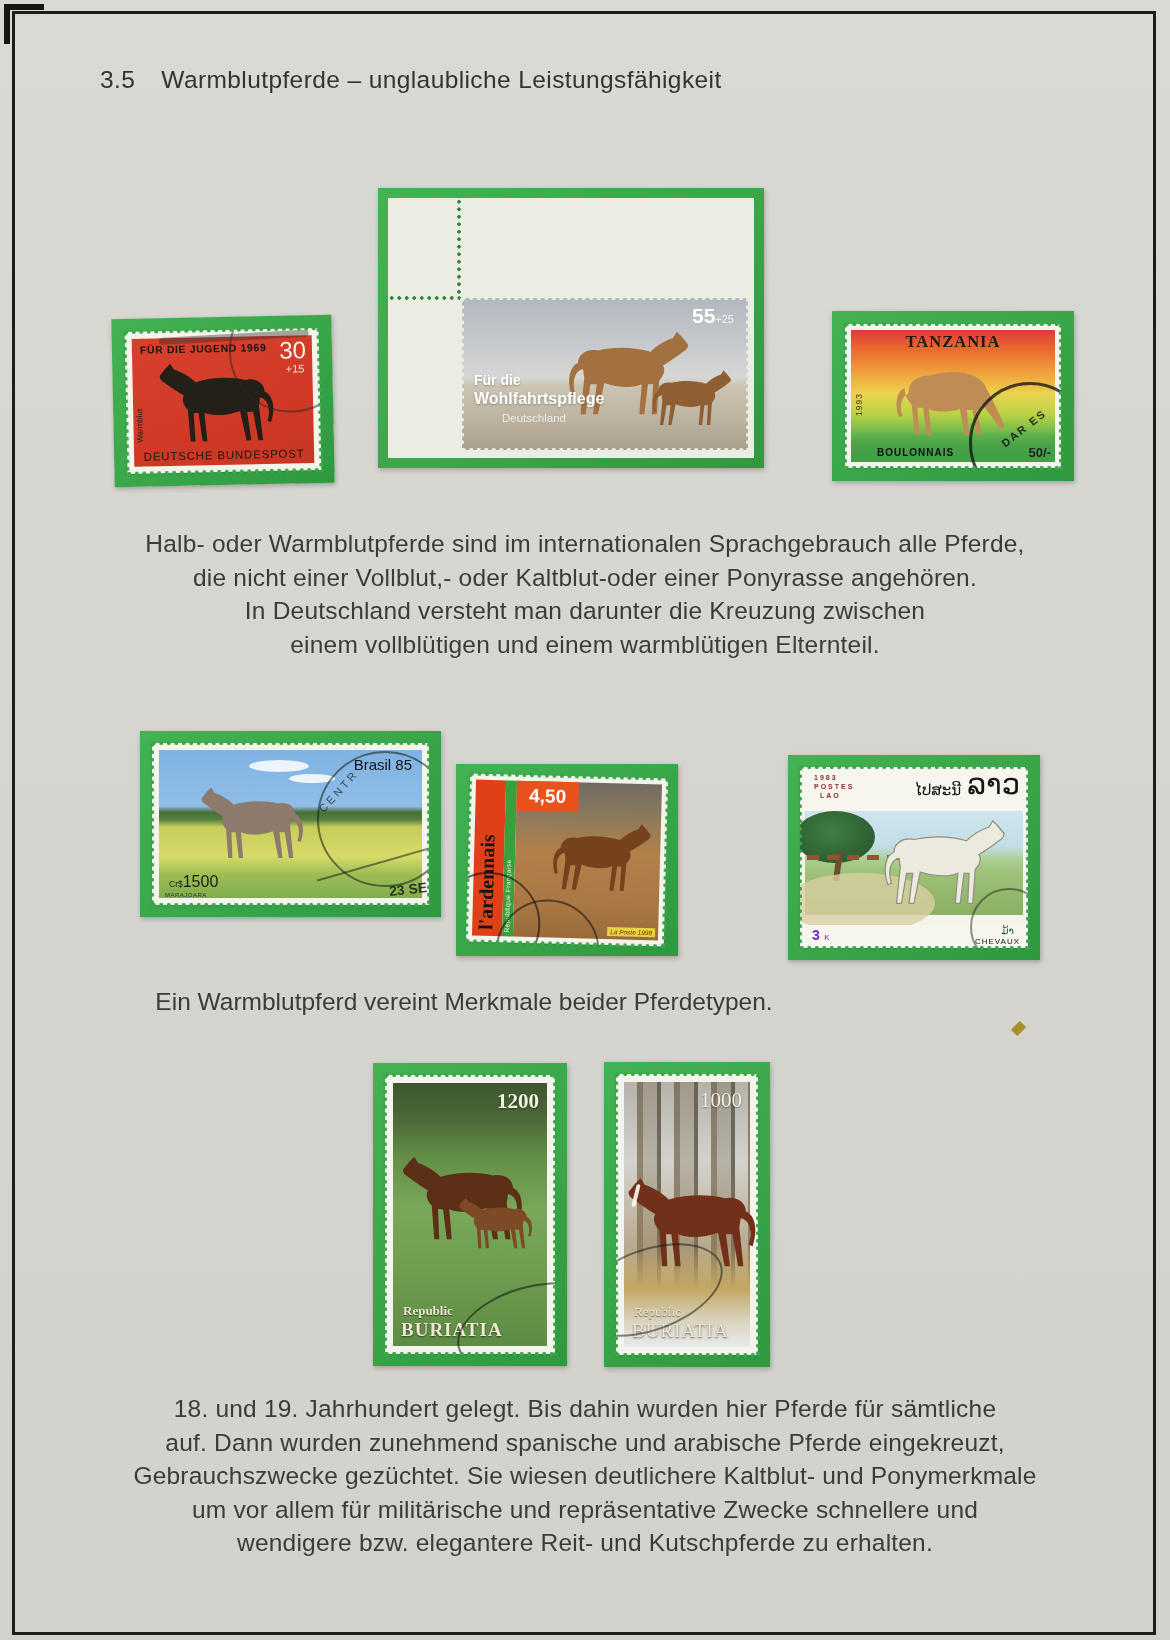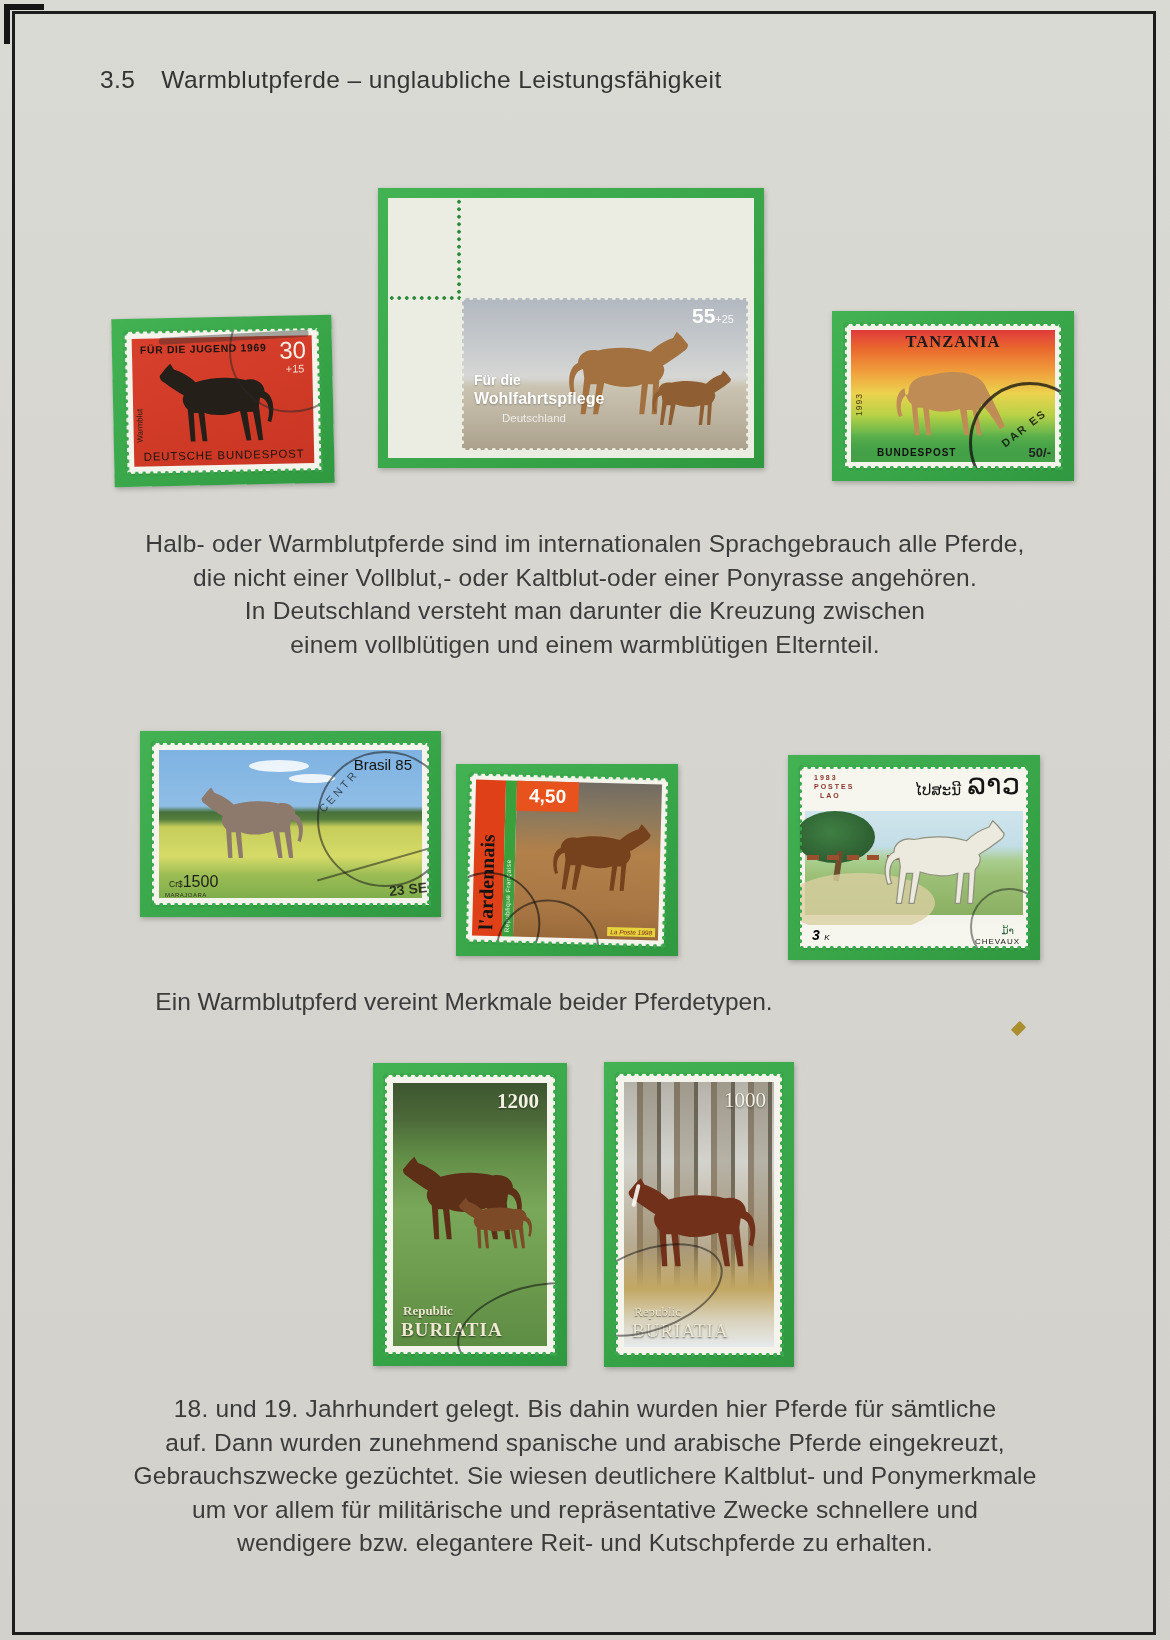--- a/index.html
+++ b/index.html
@@ -83,21 +83,21 @@
   .lao-top{position:absolute;left:0;right:0;top:0;height:44px;background:#f6f5ee;}
   .lao-id{position:absolute;left:14px;top:6px;font-size:7px;line-height:9px;letter-spacing:2px;color:#8a3226;font-weight:bold;}
   .lao-script{position:absolute;right:8px;top:2px;display:flex;align-items:flex-end;gap:6px;color:#141414;}
   .lao-photo{position:absolute;left:5px;right:5px;top:44px;height:104px;
     background:linear-gradient(180deg,#cfe5ed 0%,#c3dde6 34%,#a9cd8d 48%,#9dc077 62%,#8ab062 100%);}
   .lao-path{position:absolute;left:-20px;bottom:-18px;width:150px;height:60px;background:#d9d0a2;border-radius:50%;opacity:.8;}
   .lao-tree{position:absolute;left:-10px;top:0px;width:80px;height:52px;background:radial-gradient(ellipse at 45% 40%,#3f7f43,#2b5a2f 80%);border-radius:50%;}
   .lao-trunk{position:absolute;left:30px;top:40px;width:6px;height:30px;background:#6e4c2e;transform:rotate(8deg);}
   .lao-fence{position:absolute;left:2px;top:44px;width:92px;height:5px;background:repeating-linear-gradient(90deg,#9c4f2c 0 12px,rgba(0,0,0,0) 12px 20px);}
   .lao-bottom{position:absolute;left:0;right:0;bottom:0;height:23px;background:#f6f5ee;}
-  .lao-val{position:absolute;left:12px;bottom:4px;color:#000000;font-style:italic;}
+  .lao-val{position:absolute;left:12px;bottom:4px;color:#6d28d9;}
   .lao-word{position:absolute;right:14px;bottom:12px;font-size:10px;color:#1f5a2a;}
   .lao-breed{position:absolute;right:8px;bottom:2px;font-size:8px;letter-spacing:1px;color:#161616;}
 
   .bur-photo1{position:absolute;inset:8px;background:linear-gradient(180deg,#3d5530 0%,#4c6a39 14%,#628e47 28%,#7aa85a 48%,#6f9e50 70%,#5d8c44 100%);}
   .bur-photo2{position:absolute;inset:8px;
     background:
       linear-gradient(180deg,rgba(90,80,60,.25) 0%,rgba(0,0,0,0) 30%,rgba(150,120,70,.45) 62%,#c2a763 78%,#d9d3bd 90%,#e7eaec 100%),
       repeating-linear-gradient(90deg,#d3d3cd 0 13px,#8e8271 13px 19px,#b6b2a6 19px 33px,#6f6a5e 33px 37px);}
   .bur-val{position:absolute;top:6px;right:8px;font-family:"Liberation Serif",serif;font-size:21px;color:#f3f1e3;text-shadow:0 1px 2px rgba(0,0,0,.45);}
   .bur-rep{position:absolute;left:10px;bottom:27px;font-family:"Liberation Serif",serif;font-size:13px;color:#ece6cf;text-shadow:0 1px 1px rgba(0,0,0,.55);}
@@ -176,21 +176,21 @@
   <div class="mount" style="left:832px;top:311px;width:242px;height:170px;">
     <div class="stamp perf" style="inset:13px;">
       <div class="clip">
         <div class="tanz-inner">
           <div class="tanz-grass"></div>
           <div class="tanz-name">TANZANIA</div>
           <div class="tanz-year vtext">1993</div>
           <svg class="horse" viewBox="0 0 120 80" width="176" height="92" style="left:14px;top:26px;">
               <use href="#hgraze" fill="#bf8c55"></use>
             </svg>
-          <div class="tanz-breed">BUNDESPOST</div>
+          <div class="tanz-breed">BOULONNAIS</div>
           <div class="tanz-val">50/-</div>
         </div>
         <div class="pm" style="right:-30px;bottom:-36px;width:116px;height:116px;border:3px solid rgba(15,15,15,.75);"></div>
         <div style="position:absolute;right:10px;bottom:34px;font-size:11px;font-weight:bold;color:rgba(10,10,10,.8);transform:rotate(-38deg);letter-spacing:2px;">DAR ES</div>
       </div>
     <div class="perf-edge t"></div>
         <div class="perf-edge b"></div>
         <div class="perf-edge l"></div>
         <div class="perf-edge r"></div>
       </div>
@@ -319,21 +319,21 @@
         </div>
         <div class="pm" style="right:-54px;bottom:-14px;width:150px;height:78px;border:2.5px solid rgba(15,15,15,.55);transform:rotate(-16deg);"></div>
       </div>
     <div class="perf-edge t"></div>
         <div class="perf-edge b"></div>
         <div class="perf-edge l"></div>
         <div class="perf-edge r"></div>
       </div>
   </div>
 
-  <div class="mount" style="left:604px;top:1062px;width:190px;height:305px;">
+  <div class="mount" style="left:604px;top:1062px;width:166px;height:305px;">
     <div class="stamp perf" style="inset:12px;">
       <div class="clip">
         <div class="bur-photo2">
           <svg class="horse" viewBox="0 0 120 80" width="160" height="107" style="left:-6px;top:92px;">
               <use href="#hstand" fill="#71301a"></use>
             </svg>
           <div class="blaze" style="left:10px;top:102px;"></div>
           <div class="bur-val">1000</div>
           <div class="bur-rep">Republic</div>
           <div class="bur-name">BURIATIA</div>

